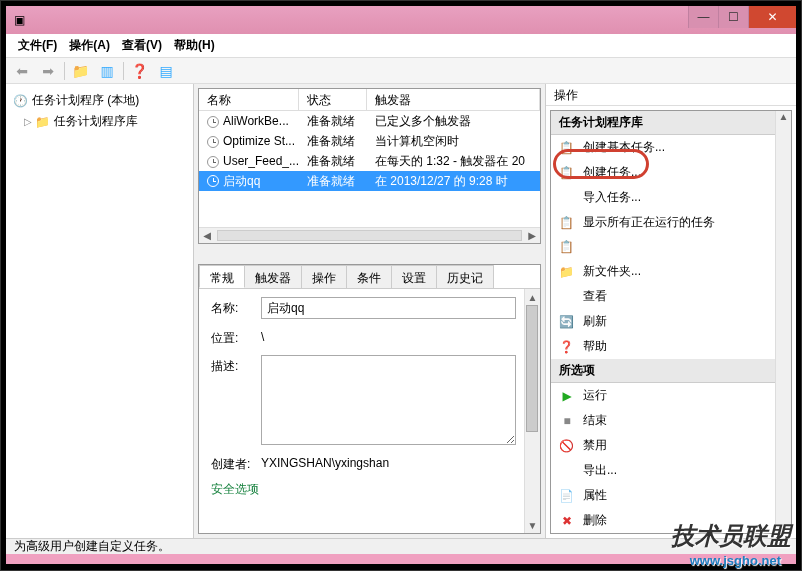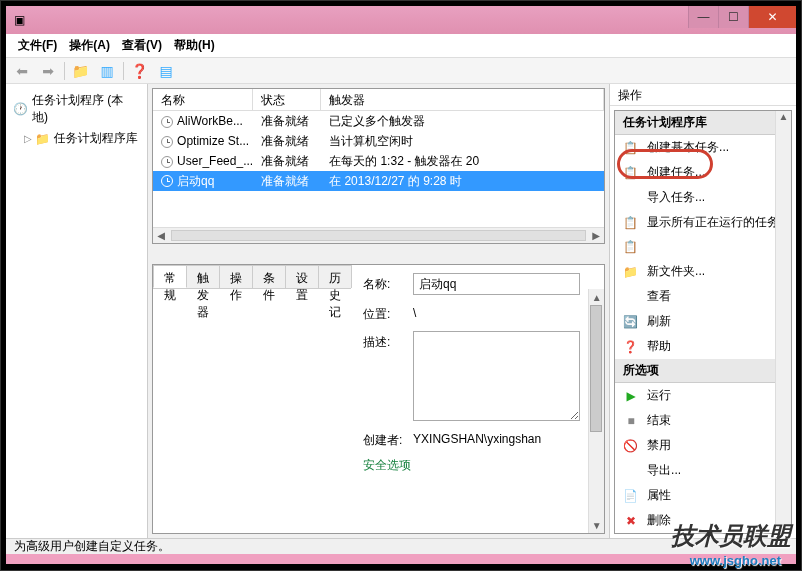--- a/index.html
+++ b/index.html
@@ -32,21 +32,21 @@
 .list-row .cell { padding: 2px 8px; overflow: hidden; white-space: nowrap; }
 .list-row.selected { background: #3399ff; color: #fff; }
 .task-icon { display: inline-block; width: 12px; height: 12px; border: 1px solid #999; border-radius: 50%; margin-right: 4px; vertical-align: middle; position: relative; }
 .task-icon::after { content: ''; position: absolute; left: 5px; top: 2px; width: 1px; height: 4px; background: #666; }
 .task-icon::before { content: ''; position: absolute; left: 5px; top: 5px; width: 3px; height: 1px; background: #666; }
 .selected .task-icon { border-color: #fff; }
 .selected .task-icon::after, .selected .task-icon::before { background: #fff; }
 .scroll-h { height: 16px; background: #f0f0f0; border-top: 1px solid #ddd; display: flex; }
 .scroll-h .bar { flex: 1; background: #e0e0e0; margin: 2px; border: 1px solid #ccc; }
 .scroll-h .arrow { width: 16px; display: flex; align-items: center; justify-content: center; font-size: 10px; color: #666; }
-.detail-pane { border: 1px solid #999; background: #fff; flex: 1; display: flex; position: relative; }
+.detail-pane { border: 1px solid #999; background: #fff; flex: 1; display: flex; flex-direction: column; position: relative; }
 .tabs { display: flex; height: 24px; background: #fff; border-bottom: 1px solid #ccc; }
 .tab { padding: 4px 10px; border: 1px solid #ccc; border-bottom: none; margin-right: -1px; background: #f0f0f0; }
 .tab.active { background: #fff; border-bottom: 1px solid #fff; position: relative; z-index: 1; }
 .form { padding: 8px 12px; }
 .form-row { display: flex; margin-bottom: 8px; align-items: flex-start; }
 .form-label { width: 50px; padding-top: 3px; }
 .form-input { flex: 1; border: 1px solid #aaa; padding: 3px 5px; background: #fff; height: 22px; }
 .form-text { padding-top: 3px; }
 .form-textarea { flex: 1; border: 1px solid #aaa; padding: 3px 5px; height: 90px; background: #fff; }
 .scroll-v { width: 16px; background: #f0f0f0; border-left: 1px solid #ddd; position: absolute; right: 0; top: 24px; bottom: 0; display: flex; flex-direction: column; }

